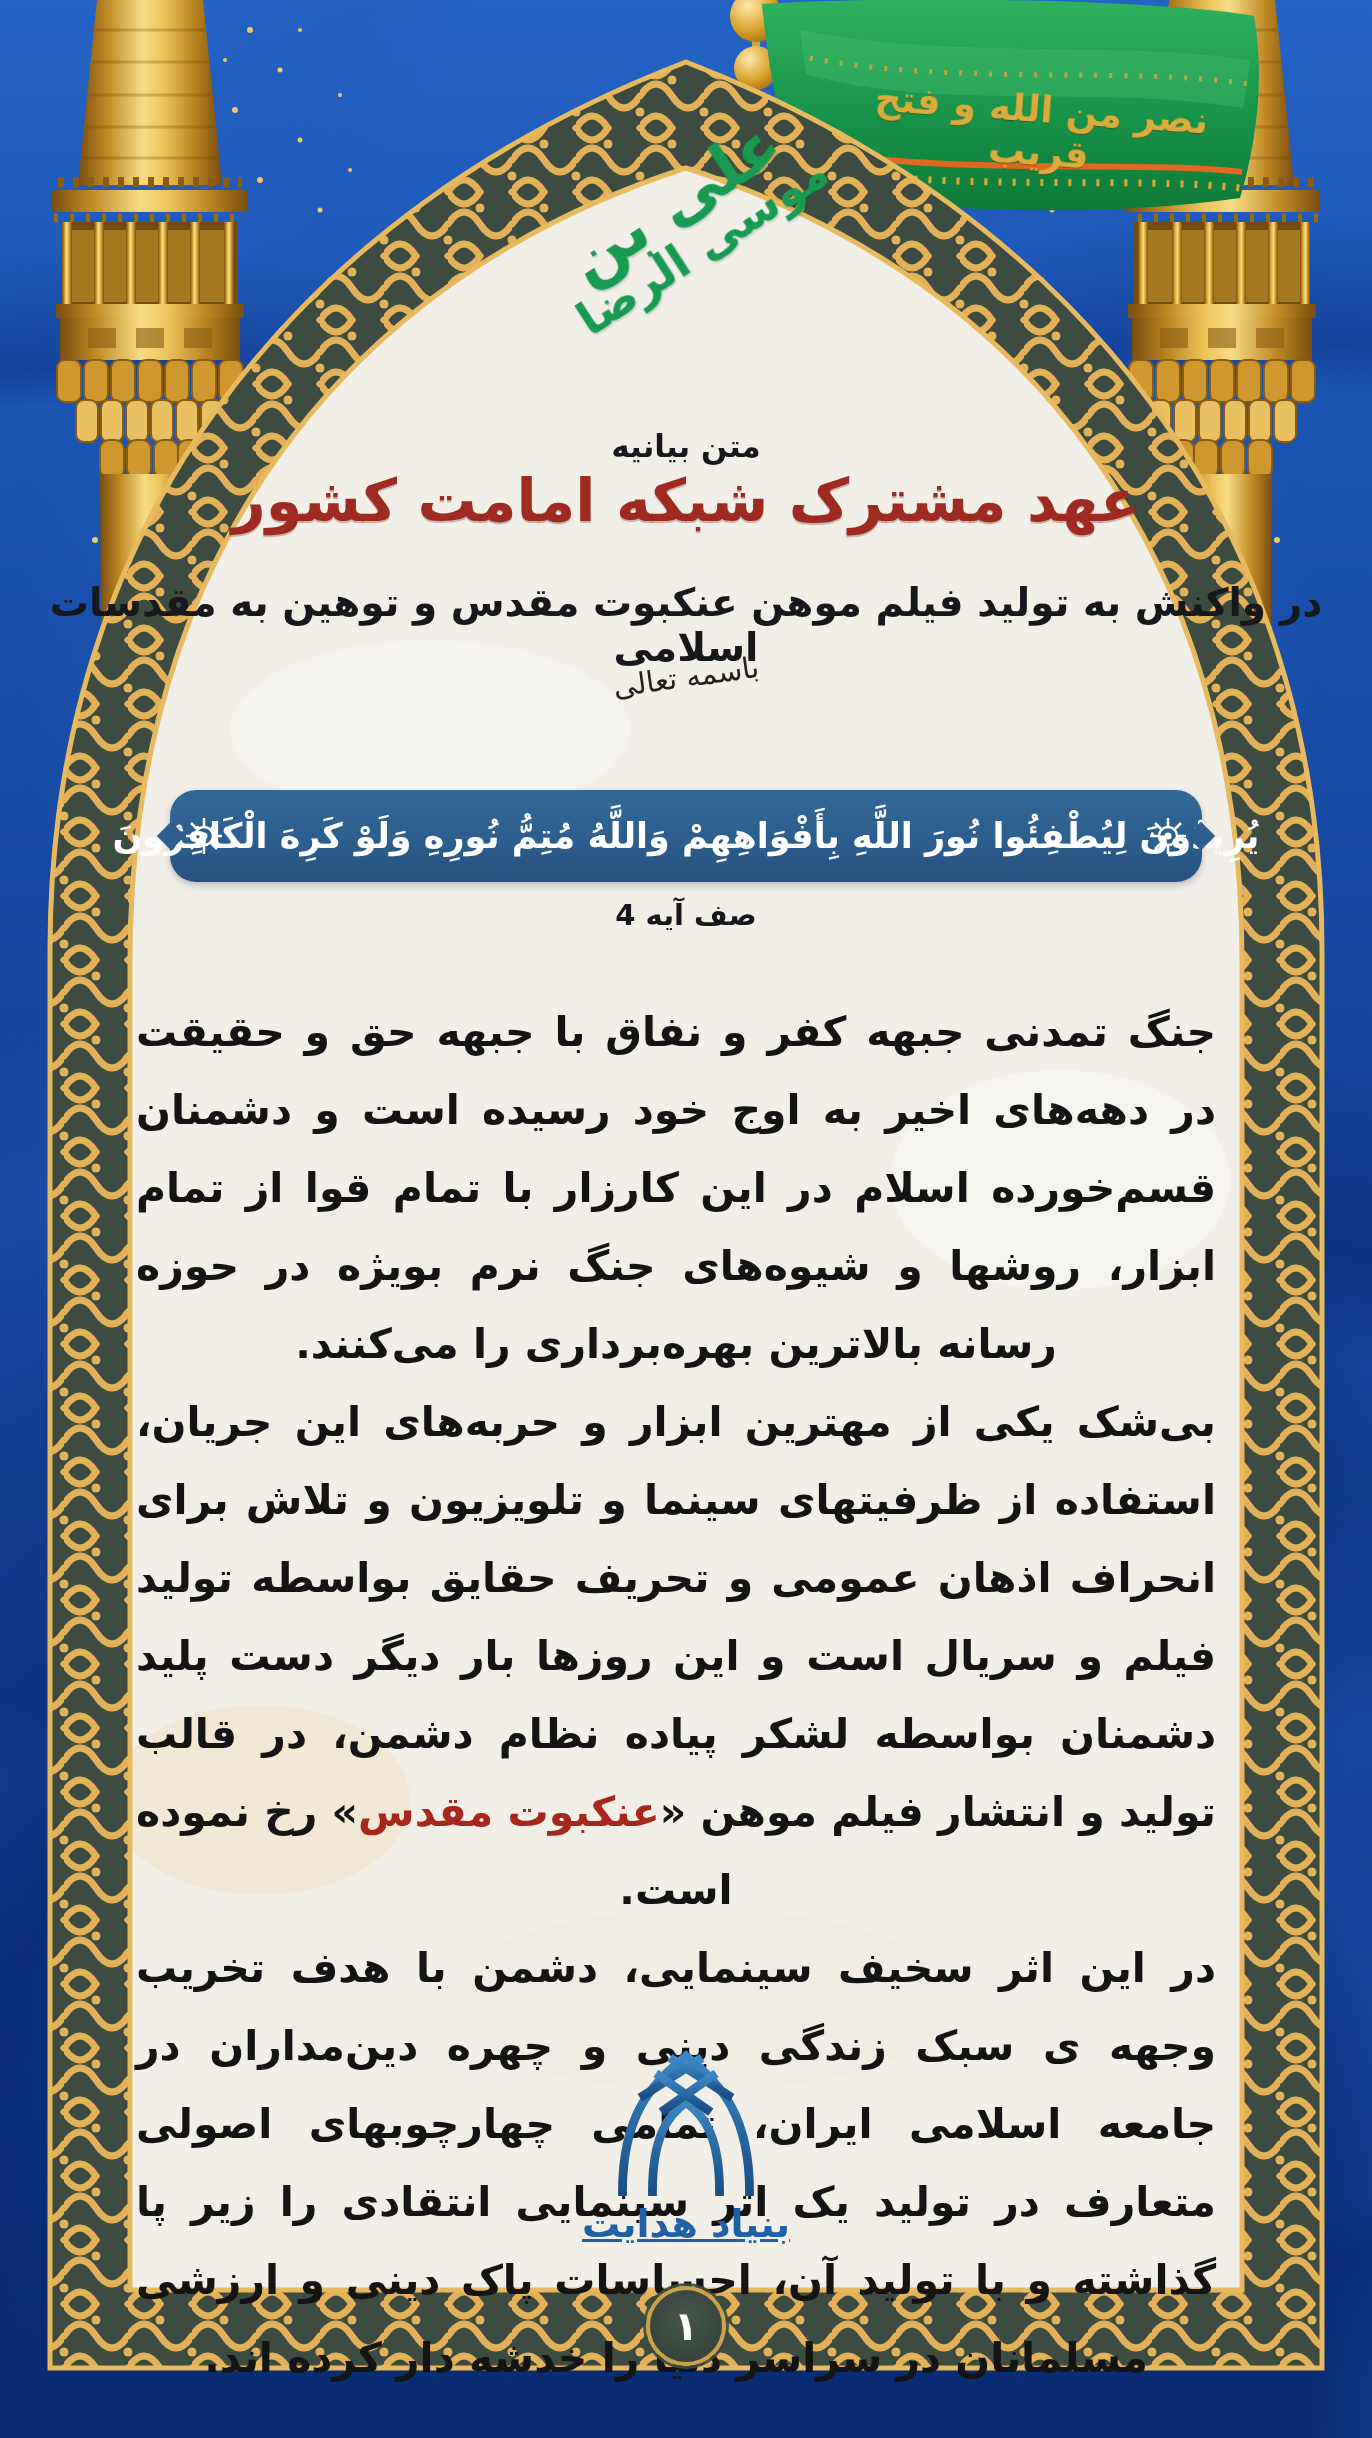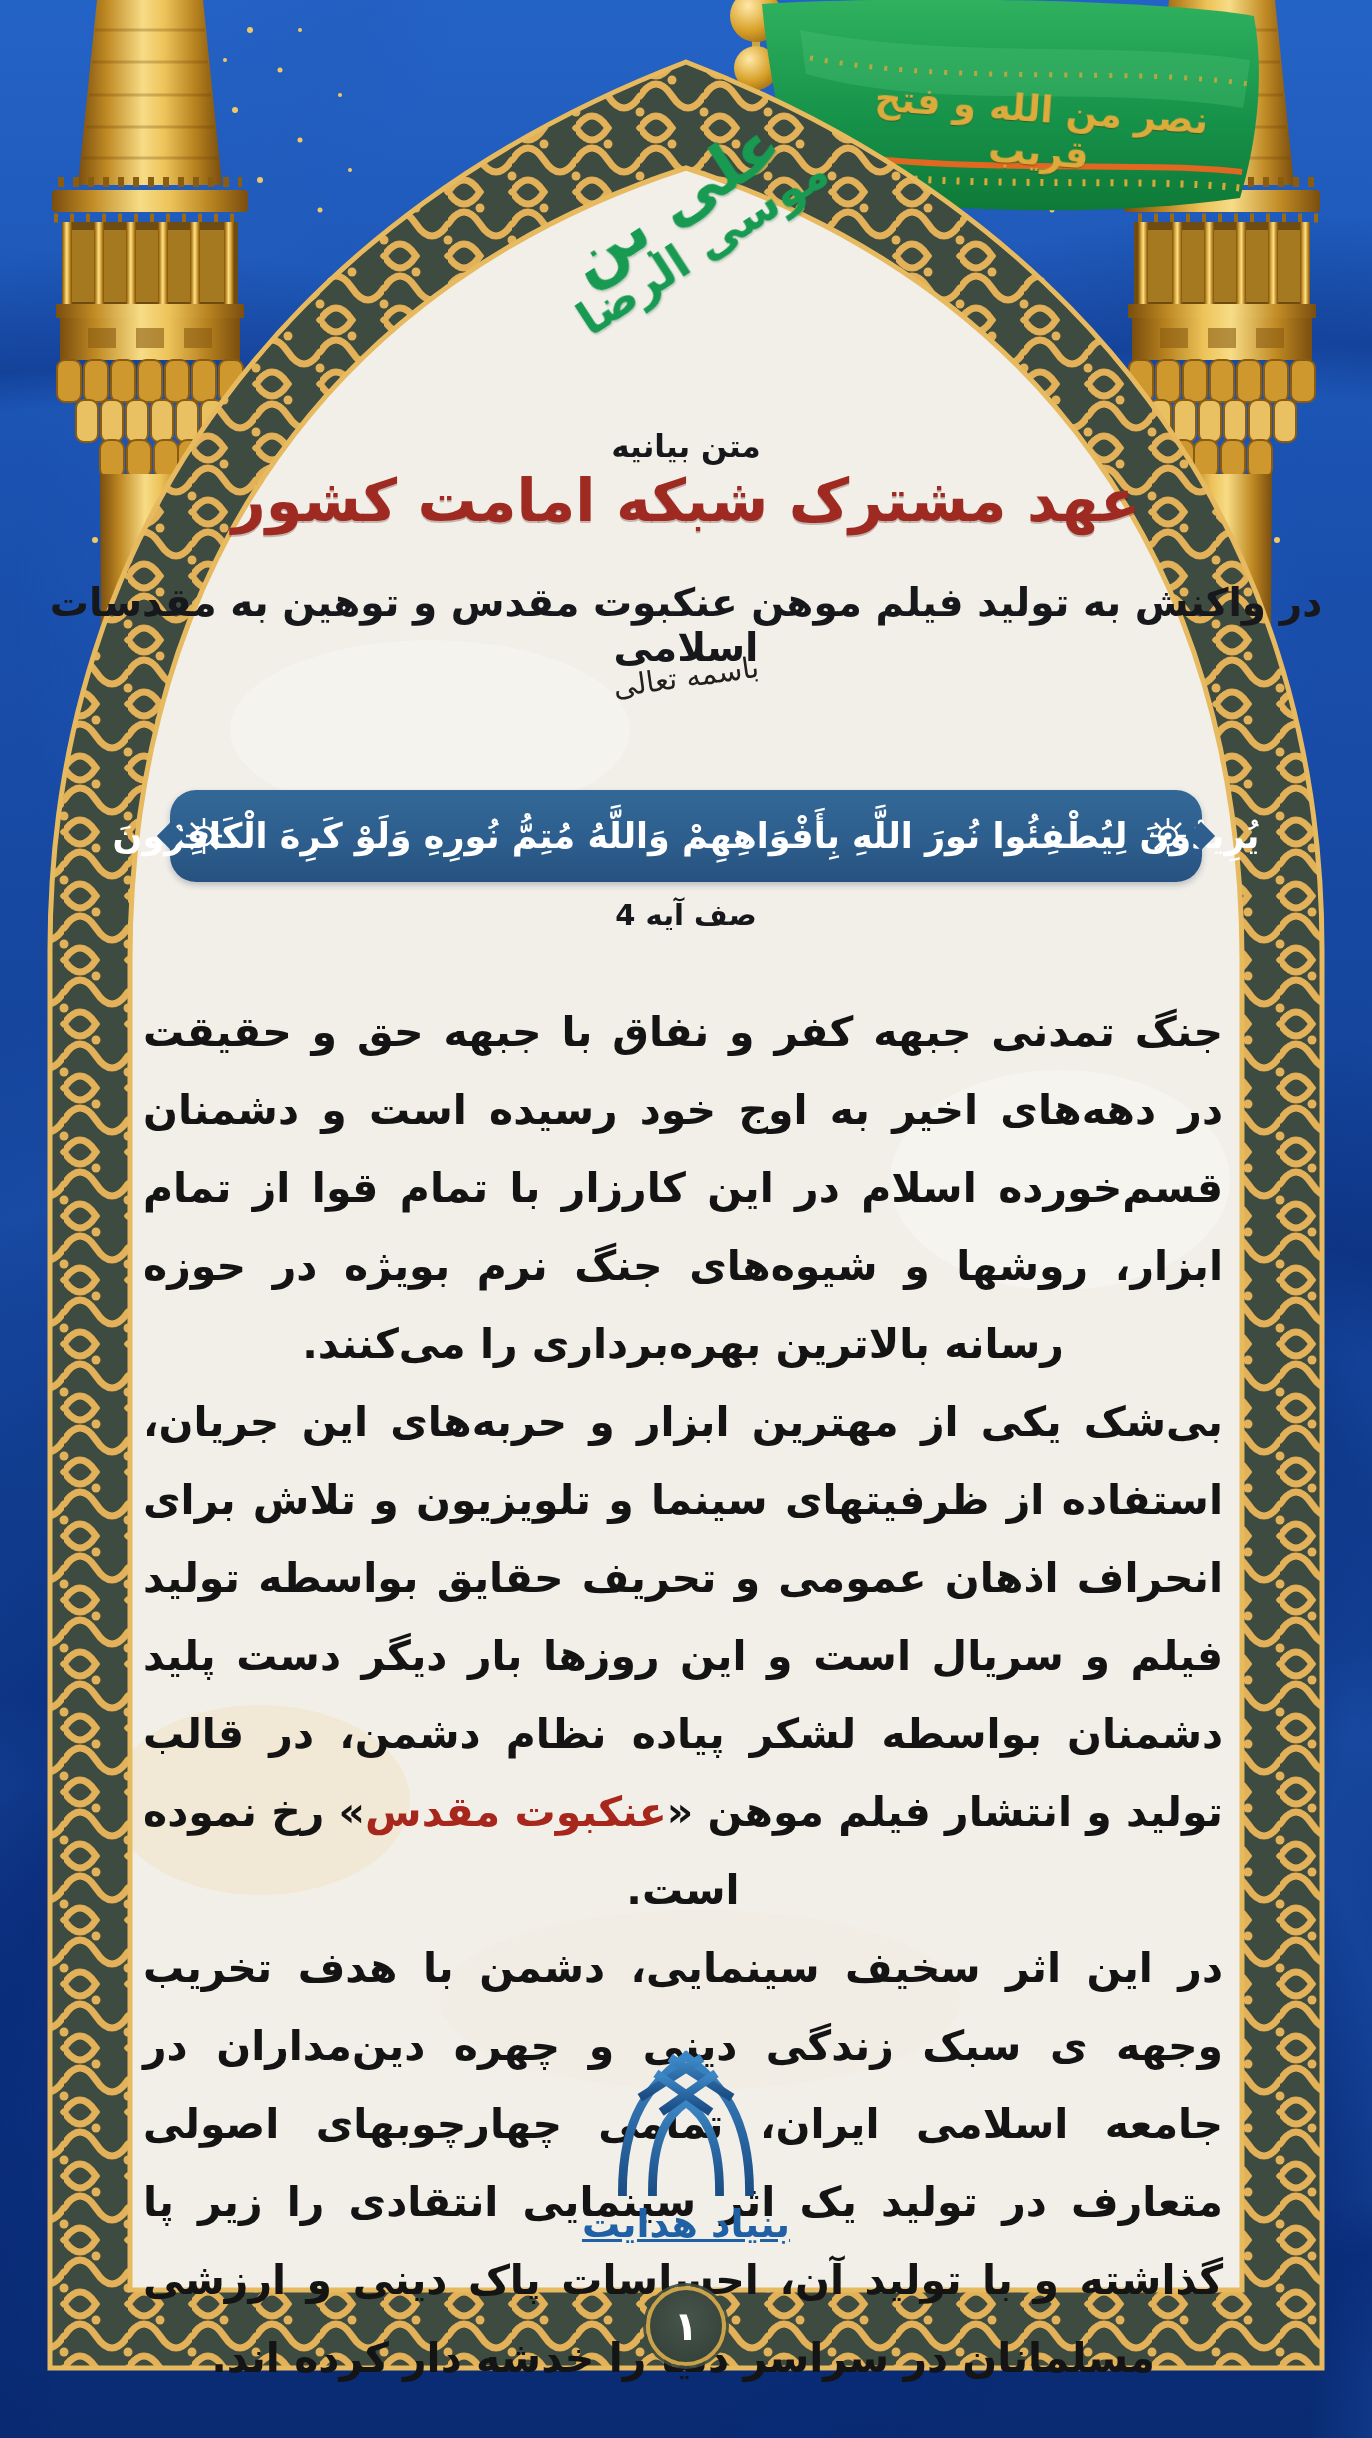--- a/index.html
+++ b/index.html
@@ -38,21 +38,21 @@
     border-radius:26px;box-shadow:0 3px 6px rgba(20,40,70,.25);
     display:flex;align-items:center;justify-content:center;}
   .verse-tip{position:absolute;top:36px;width:20px;height:20px;background:#2d5e8d;transform:rotate(45deg);}
   .tip-left{left:-9px;} .tip-right{right:-9px;}
   .verse-text{color:#ffffff;font-size:35px;font-weight:bold;padding:0 70px;white-space:nowrap;}
   .rosette{position:absolute;top:24px;width:44px;height:44px;}
   .rosette.r-left{left:12px;} .rosette.r-right{right:12px;}
   .verse-ref{top:898px;font-size:29px;font-weight:bold;color:#17181c;}
 
   
-  .body-text{top:993px;left:143px;width:1080px;z-index:3;color:#141414;
+  .body-text{top:993px;left:136px;width:1080px;z-index:3;color:#141414;
     font-size:41px;font-weight:bold;line-height:78px;text-align:justify;direction:rtl;}
   .body-text p{margin:0;text-align:justify;text-align-last:center;}
   .hl-red{color:#a8271d;}
 
   
   .flag-text{top:88px;left:830px;width:420px;text-align:center;transform:rotate(4deg);
     color:#dcab3c;font-size:37px;font-weight:bold;z-index:3;text-shadow:0 1px 1px rgba(60,30,0,.4);}
 
   
   .logo-block{top:2046px;z-index:3;}

